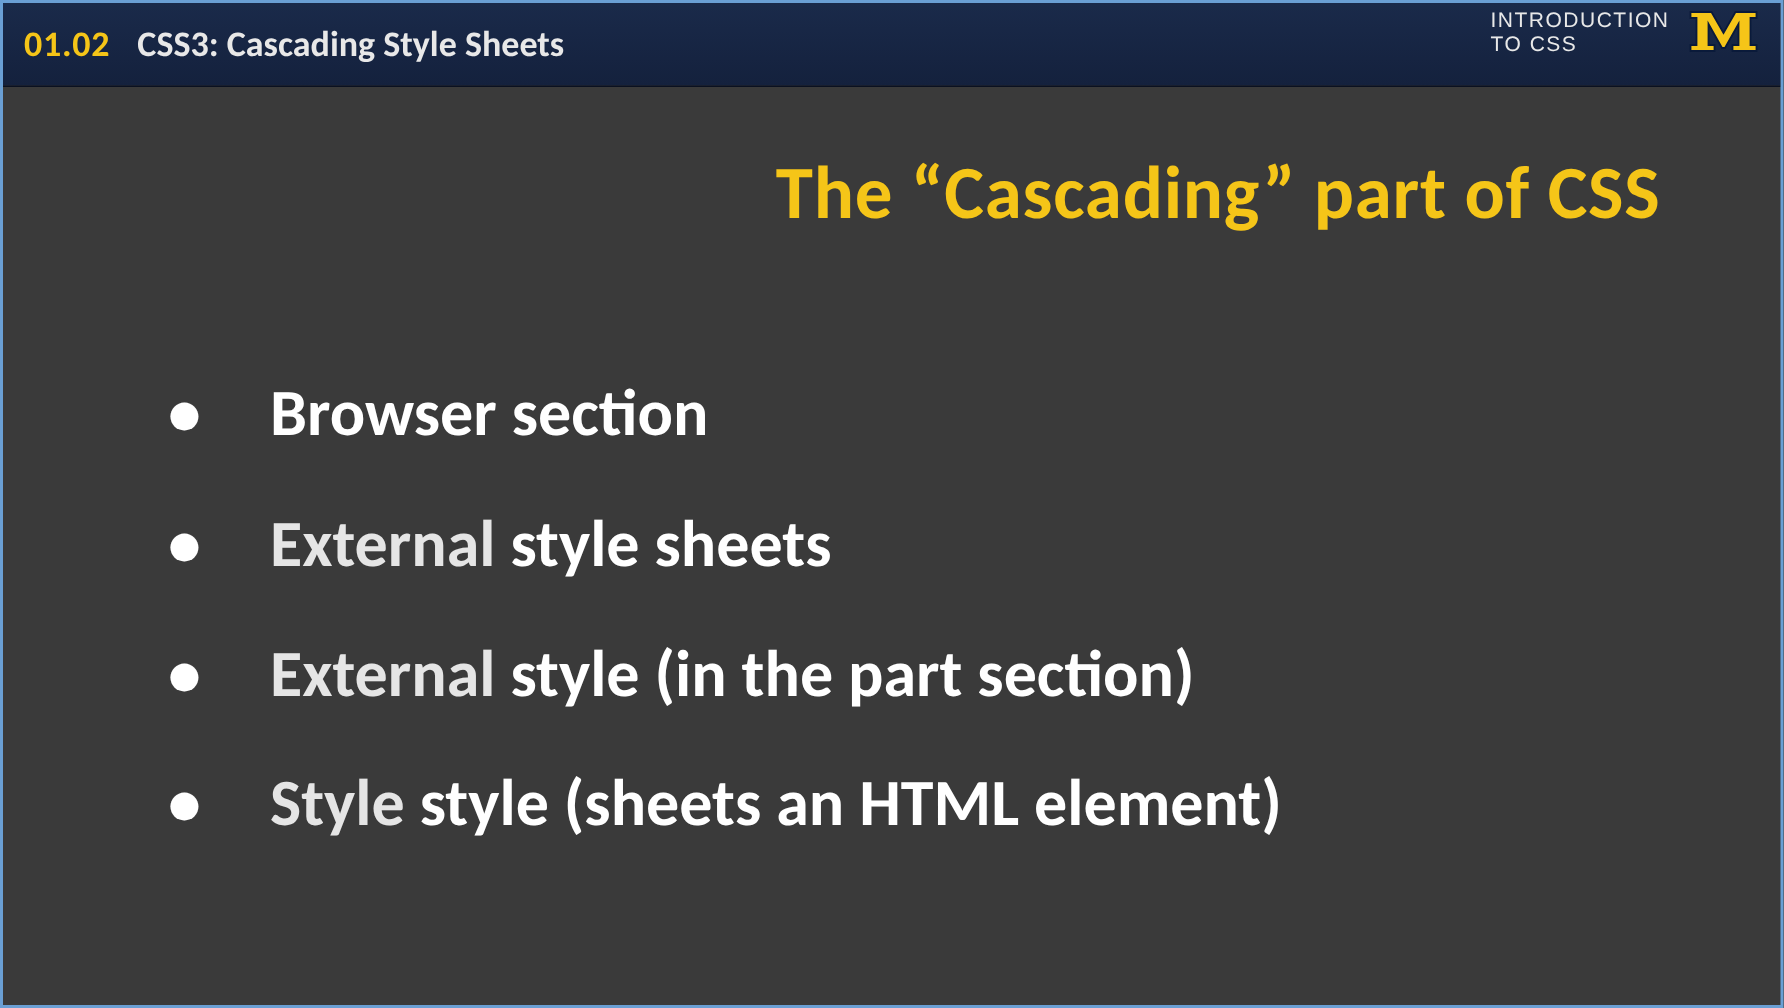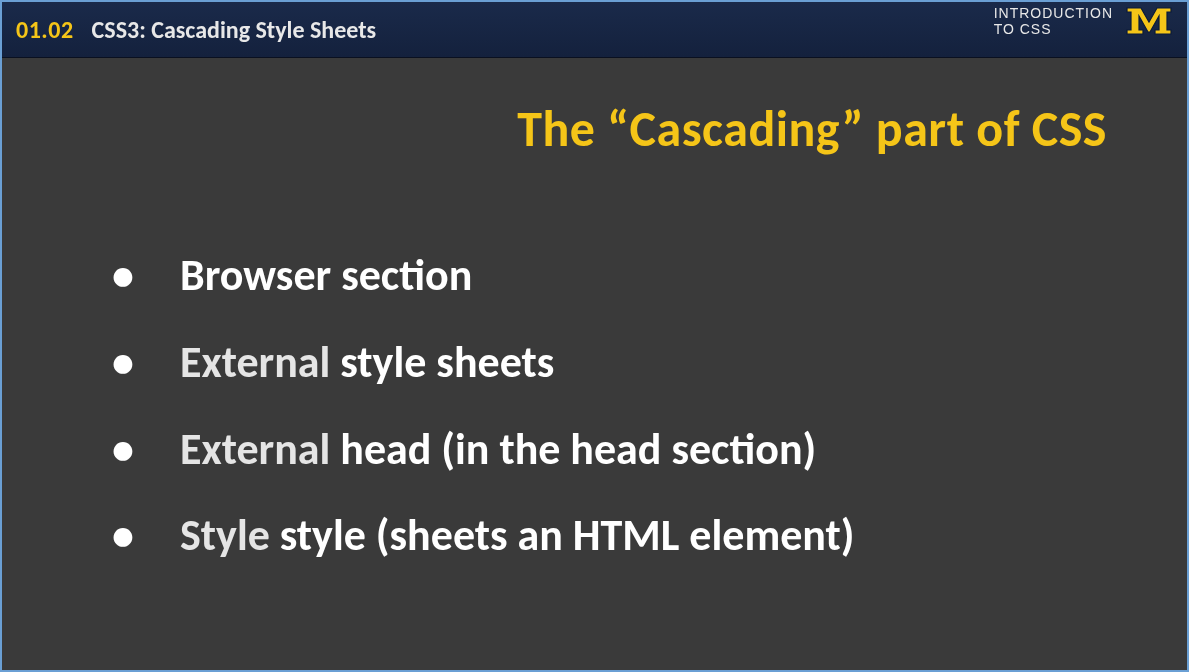--- a/index.html
+++ b/index.html
@@ -116,19 +116,19 @@
 <div class="content">
   <h1 class="slide-title">The “Cascading” part of CSS</h1>
   <ul class="bullets">
     <li>
       <span>Browser section</span>
     </li>
     <li>
       <span class="em">External</span><span> style sheets</span>
     </li>
     <li>
-      <span class="em">External</span><span> head (in the head section)</span>
+      <span class="em">External</span><span> style (in the part section)</span>
     </li>
     <li>
       <span class="em">Style</span><span> style (sheets an HTML element)</span>
     </li>
   </ul>
 </div>
 
 </body></html>

